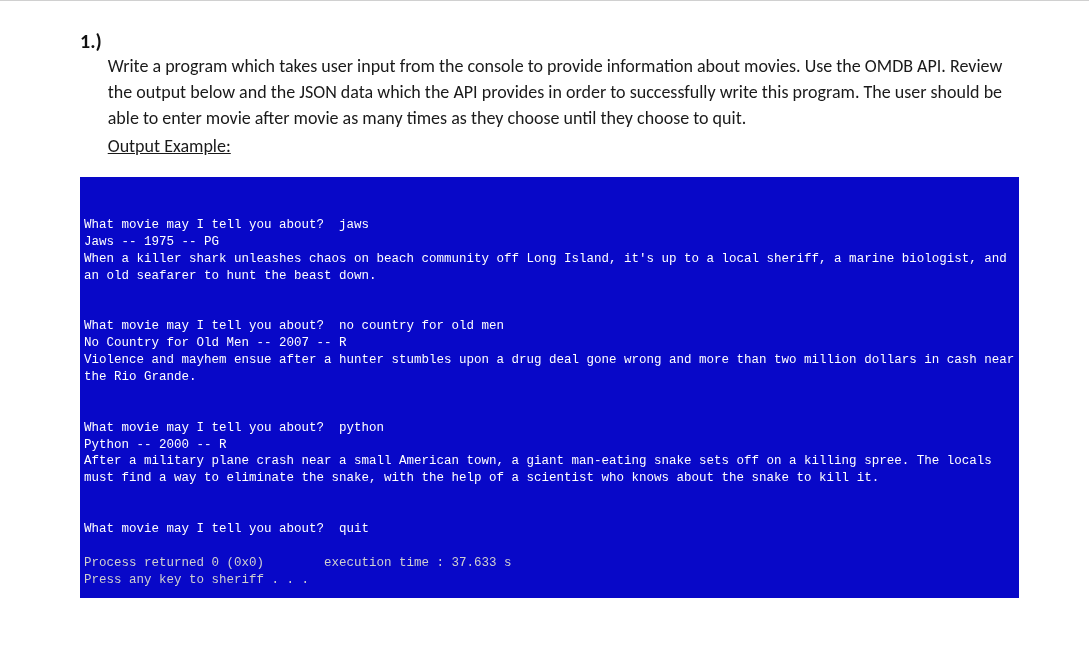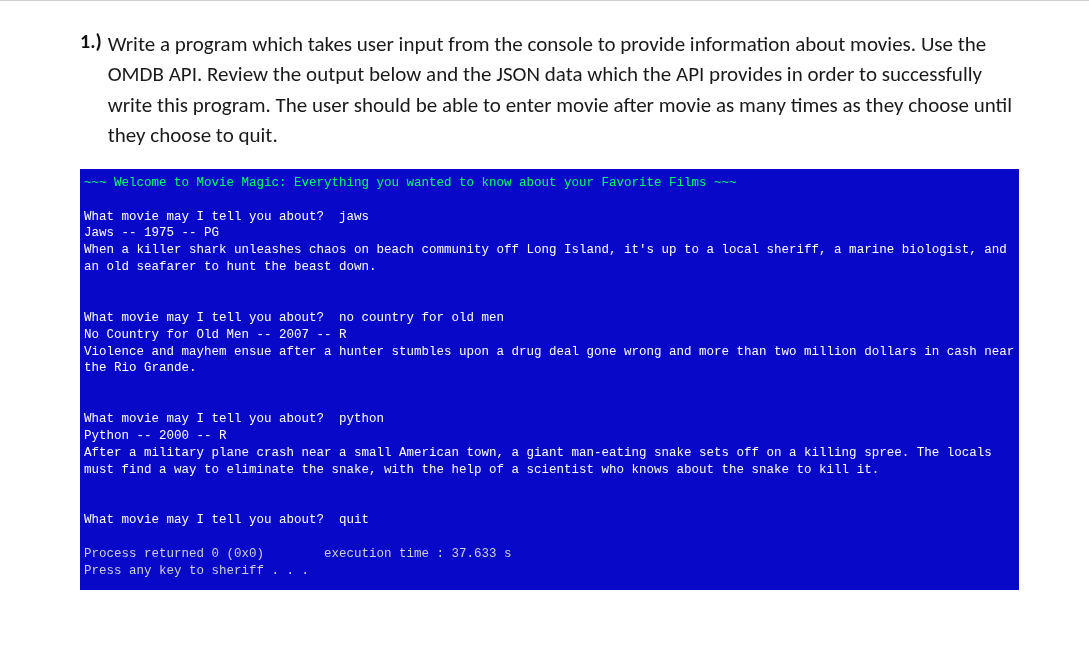--- a/index.html
+++ b/index.html
@@ -20,23 +20,24 @@
     align-items: flex-start;
     gap: 6px;
   }
   .qnum {
     font-weight: 700;
     font-size: 20px;
     color: #111;
     white-space: nowrap;
   }
   .qbody {
-    font-size: 21px;
+    font-size: 18px;
     color: #1a1a1a;
     line-height: 1.45;
+    margin-top: 24px;
   }
   .outlabel {
     text-decoration: underline;
     display: inline-block;
     margin-top: 2px;
   }
   .console {
     margin: 18px 0 0 0;
     background: #0808c8;
     color: #ffffff;
@@ -53,24 +54,25 @@
 </style>
 </head>
 <body>
 
 <div class="page">
 
   <div class="question">
     <div class="qnum">1.)</div>
     <div class="qbody">
       <span>Write a program which takes user input from the console to provide information about movies. Use the OMDB API. Review the output below and the JSON data which the API provides in order to successfully write this program. The user should be able to enter movie after movie as many times as they choose until they choose to quit.</span><br>
+      <span class="outlabel">Output Example:</span>
     </div>
   </div>
 
-  <div class="console" id="console"><span class="welcome">~~~ Welcome to Movie Magic: Everything you wanted to know about your Favorite Films ~~~</span>
+  <div class="console" id="console">
 
 What movie may I tell you about?  jaws
 Jaws -- 1975 -- PG
 When a killer shark unleashes chaos on beach community off Long Island, it's up to a local sheriff, a marine biologist, and an old seafarer to hunt the beast down.
 
 
 What movie may I tell you about?  no country for old men
 No Country for Old Men -- 2007 -- R
 Violence and mayhem ensue after a hunter stumbles upon a drug deal gone wrong and more than two million dollars in cash near the Rio Grande.
 

